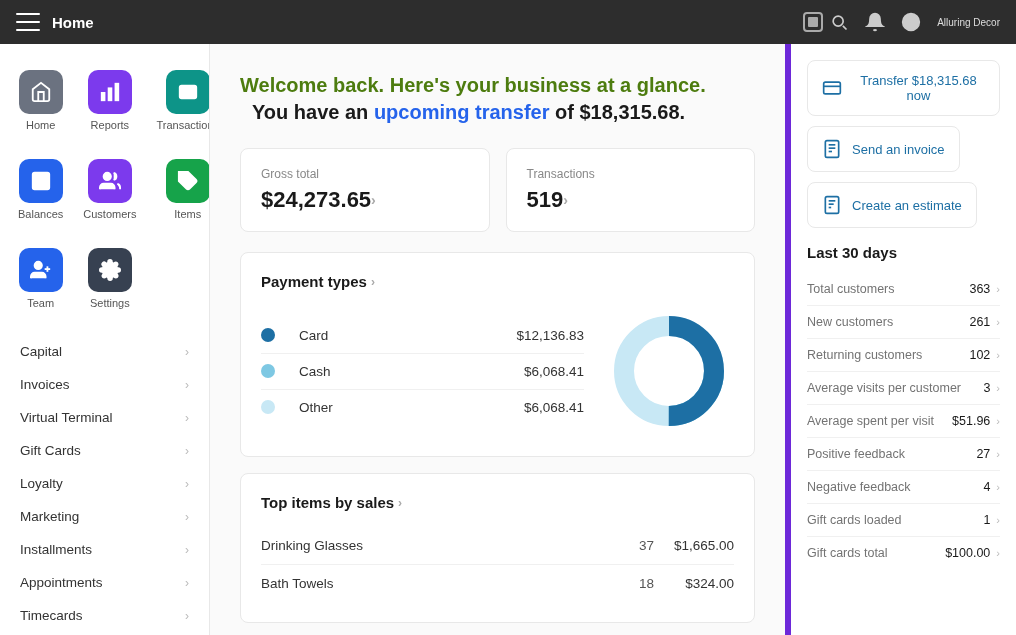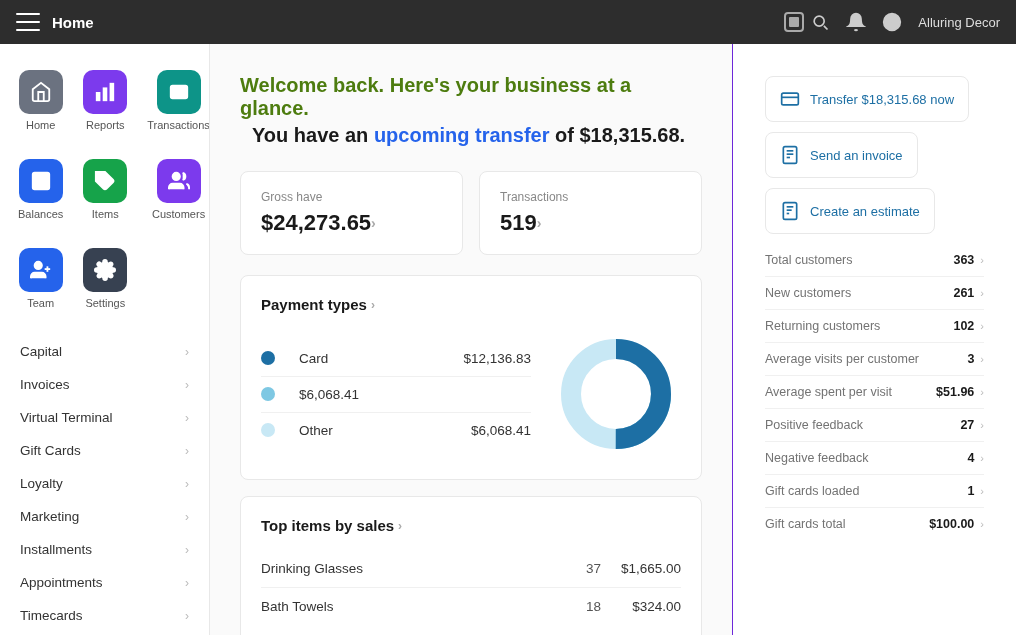--- a/index.html
+++ b/index.html
@@ -15,21 +15,21 @@
       color: #fff;
       flex-shrink: 0;
     }
     .top-nav-menu { width: 24px; height: 24px; display: flex; flex-direction: column; justify-content: space-around; cursor: pointer; margin-right: 12px; }
     .top-nav-menu span { display: block; height: 2px; background: #fff; border-radius: 1px; }
     .top-nav-title { font-size: 15px; font-weight: 600; color: #fff; flex: 1; }
     .top-nav-logo { width: 32px; height: 32px; display: flex; align-items: center; justify-content: center; }
     .top-nav-logo svg { width: 24px; height: 24px; }
     .top-nav-right { display: flex; align-items: center; gap: 16px; margin-left: auto; }
     .top-nav-right svg { width: 20px; height: 20px; fill: #ccc; }
-    .top-nav-account { font-size: 13px; color: #ddd; }
+    .top-nav-account { font-size: 10px; color: #ddd; }
 
     
     .main-layout {
       display: flex;
       flex: 1;
       overflow: hidden;
     }
 
     
     .sidebar {
@@ -135,24 +135,24 @@
     
     .items-list {}
     .item-row { display: flex; align-items: center; padding: 11px 0; border-bottom: 1px solid #f0f0f0; font-size: 13.5px; }
     .item-row:last-child { border-bottom: none; }
     .item-name { flex: 1; color: #333; }
     .item-qty { width: 50px; text-align: right; color: #555; }
     .item-price { width: 80px; text-align: right; color: #333; font-weight: 500; }
 
     
     .right-panel {
-      width: 284px;
+      width: 231px;
       background: #fff;
-      border-left: 1px solid #6d28d9;
-      padding: 32px;
+      border-left: 6px solid #6d28d9;
+      padding: 16px;
       overflow-y: auto;
       flex-shrink: 0;
     }
     .action-btn {
       display: flex;
       align-items: center;
       gap: 10px;
       padding: 12px 14px;
       border: 1px solid #e8e8e8;
       border-radius: 8px;
@@ -168,21 +168,21 @@
     .last30-title { font-size: 15px; font-weight: 600; color: #1a1a1a; margin: 16px 0 12px; }
     .metric-row {
       display: flex;
       align-items: center;
       padding: 9px 0;
       border-bottom: 1px solid #f0f0f0;
       font-size: 12.5px;
     }
     .metric-row:last-child { border-bottom: none; }
     .metric-label { flex: 1; color: #737373; }
-    .metric-value { color: #1a1a1a; font-weight: 700; margin-right: 6px; }
+    .metric-value { color: #1a1a1a; font-weight: 400; margin-right: 6px; }
     .metric-chevron { color: #bbb; font-size: 11px; }
   </style>
 </head>
 <body>
 
 <nav class="top-nav">
   <div class="top-nav-menu">
     <span></span>
       <span></span>
       <span></span>
@@ -250,38 +250,38 @@
           <svg viewBox="0 0 24 24" fill="none" stroke="#fff" stroke-width="2">
               <rect x="3" y="3" width="18" height="18" rx="2"></rect>
               <line x1="3" y1="9" x2="21" y2="9"></line>
               <line x1="9" y1="21" x2="9" y2="9"></line>
             </svg>
         </div>
         <span class="sidebar-icon-label">Balances</span>
       </div>
 
       <div class="sidebar-icon-item">
-        <div class="icon-box icon-box-green">
-          <svg viewBox="0 0 24 24" fill="none" stroke="#fff" stroke-width="2">
-              <path d="M20.59 13.41l-7.17 7.17a2 2 0 0 1-2.83 0L2 12V2h10l8.59 8.59a2 2 0 0 1 0 2.82z"></path>
-              <line x1="7" y1="7" x2="7.01" y2="7"></line>
-            </svg>
-        </div>
-        <span class="sidebar-icon-label">Items</span>
-      </div>
-
-      <div class="sidebar-icon-item">
         <div class="icon-box icon-box-purple">
           <svg viewBox="0 0 24 24" fill="none" stroke="#fff" stroke-width="2">
               <path d="M17 21v-2a4 4 0 0 0-4-4H5a4 4 0 0 0-4 4v2"></path>
               <circle cx="9" cy="7" r="4"></circle>
               <path d="M23 21v-2a4 4 0 0 0-3-3.87M16 3.13a4 4 0 0 1 0 7.75"></path>
             </svg>
         </div>
         <span class="sidebar-icon-label">Customers</span>
+      </div>
+
+      <div class="sidebar-icon-item">
+        <div class="icon-box icon-box-green">
+          <svg viewBox="0 0 24 24" fill="none" stroke="#fff" stroke-width="2">
+              <path d="M20.59 13.41l-7.17 7.17a2 2 0 0 1-2.83 0L2 12V2h10l8.59 8.59a2 2 0 0 1 0 2.82z"></path>
+              <line x1="7" y1="7" x2="7.01" y2="7"></line>
+            </svg>
+        </div>
+        <span class="sidebar-icon-label">Items</span>
       </div>
 
       <div class="sidebar-icon-item">
         <div class="icon-box icon-box-blue">
           <svg viewBox="0 0 24 24" fill="none" stroke="#fff" stroke-width="2">
               <path d="M17 21v-2a4 4 0 0 0-4-4H5a4 4 0 0 0-4 4v2"></path>
               <circle cx="9" cy="7" r="4"></circle>
               <line x1="19" y1="8" x2="19" y2="14"></line>
               <line x1="22" y1="11" x2="16" y2="11"></line>
             </svg>
@@ -344,21 +344,21 @@
   </aside>
 
   <main class="content-area">
     <p class="welcome-text">Welcome back. Here's your business at a glance.</p>
     <p class="transfer-text">
       <span>You have an </span><span class="transfer-link">upcoming transfer</span><span> of $18,315.68.</span>
     </p>
 
     <div class="stats-row">
       <div class="stat-card">
-        <div class="stat-label">Gross have</div>
+        <div class="stat-label">Gross total</div>
         <div class="stat-value">
           <span>$24,273.65</span>
           <span class="chevron">›</span>
         </div>
       </div>
       <div class="stat-card">
         <div class="stat-label">Transactions</div>
         <div class="stat-value">
           <span>519</span>
           <span class="chevron">›</span>
@@ -373,20 +373,21 @@
       </div>
       <div class="payment-types-content">
         <div class="payment-list">
           <div class="payment-item">
             <div class="payment-dot dot-blue"></div>
             <span class="payment-name">Card</span>
             <span class="payment-amount">$12,136.83</span>
           </div>
           <div class="payment-item">
             <div class="payment-dot dot-lightblue"></div>
+            <span class="payment-name">Cash</span>
             <span class="payment-amount">$6,068.41</span>
           </div>
           <div class="payment-item">
             <div class="payment-dot dot-pale"></div>
             <span class="payment-name">Other</span>
             <span class="payment-amount">$6,068.41</span>
           </div>
         </div>
         <div class="donut-container">
           <svg width="130" height="130" viewBox="0 0 130 130">
@@ -446,20 +447,21 @@
     <button class="action-btn">
       <svg class="action-icon" viewBox="0 0 24 24" fill="none" stroke="#1d6fa4" stroke-width="2">
           <rect x="4" y="2" width="16" height="20" rx="2"></rect>
           <line x1="8" y1="7" x2="16" y2="7"></line>
           <line x1="8" y1="11" x2="14" y2="11"></line>
           <line x1="8" y1="15" x2="11" y2="15"></line>
         </svg>
       <span>Create an estimate</span>
     </button>
 
+    <div class="last30-title">Last 30 days</div>
 
     <div class="metric-row">
       <span class="metric-label">Total customers</span>
       <span class="metric-value">363</span>
       <span class="metric-chevron">›</span>
     </div>
     <div class="metric-row">
       <span class="metric-label">New customers</span>
       <span class="metric-value">261</span>
       <span class="metric-chevron">›</span>

